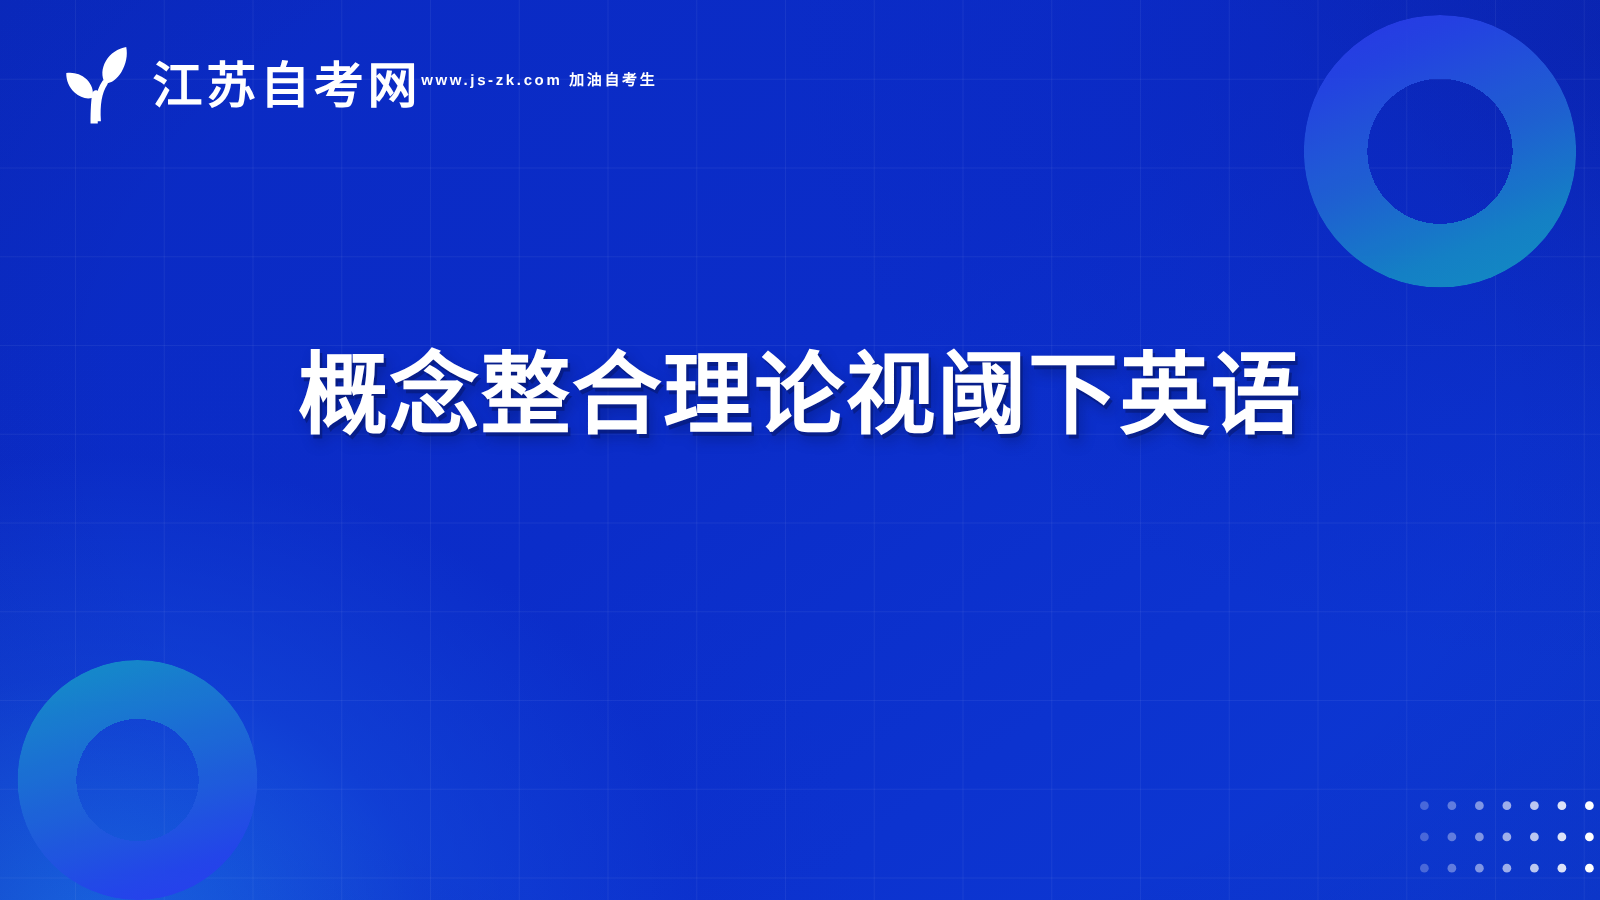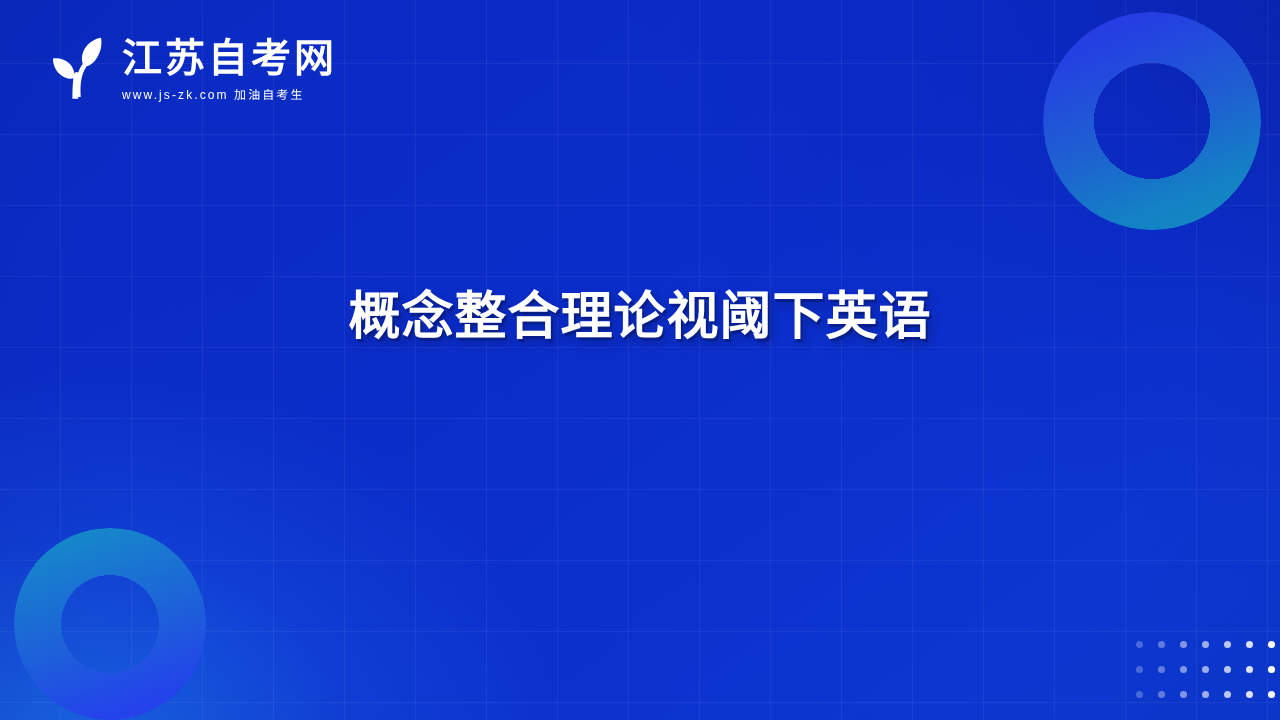--- a/index.html
+++ b/index.html
@@ -101,58 +101,58 @@
     gap: 8px;
   }
   .logo-mark {
     width: 84px;
     height: 84px;
     flex: 0 0 auto;
     display: block;
   }
   .logo-text {
     display: flex;
-    flex-direction: column;
+    flex-direction: row;
     align-items: flex-start;
     padding-top: 2px;
     text-align: center;
   }
   .logo-title {
     color: #ffffff;
     font-size: 40px;
     font-weight: 700;
     letter-spacing: 3px;
     line-height: 1.05;
     white-space: nowrap;
   }
   .logo-sub {
     color: #ffffff;
     font-size: 12px;
-    font-weight: 400;
+    font-weight: 700;
     letter-spacing: 2.1px;
     line-height: 1;
     margin-top: 10px;
     white-space: nowrap;
   }
 
   
   .headline {
     position: absolute;
     left: 0;
     right: 0;
     top: 268px;
     text-align: center;
     padding: 0 70px;
   }
   .headline-line {
     display: block;
     color: #ffffff;
     font-family: "DejaVu Serif", "Liberation Serif", serif;
     font-weight: 700;
-    font-size: 52px;
+    font-size: 72px;
     line-height: 96px;
     letter-spacing: 1px;
     white-space: nowrap;
     text-shadow:
       2px 3px 0 rgba(5,22,105,0.55),
       4px 6px 10px rgba(3,16,80,0.35);
   }
 </style>
 </head>
 <body>

